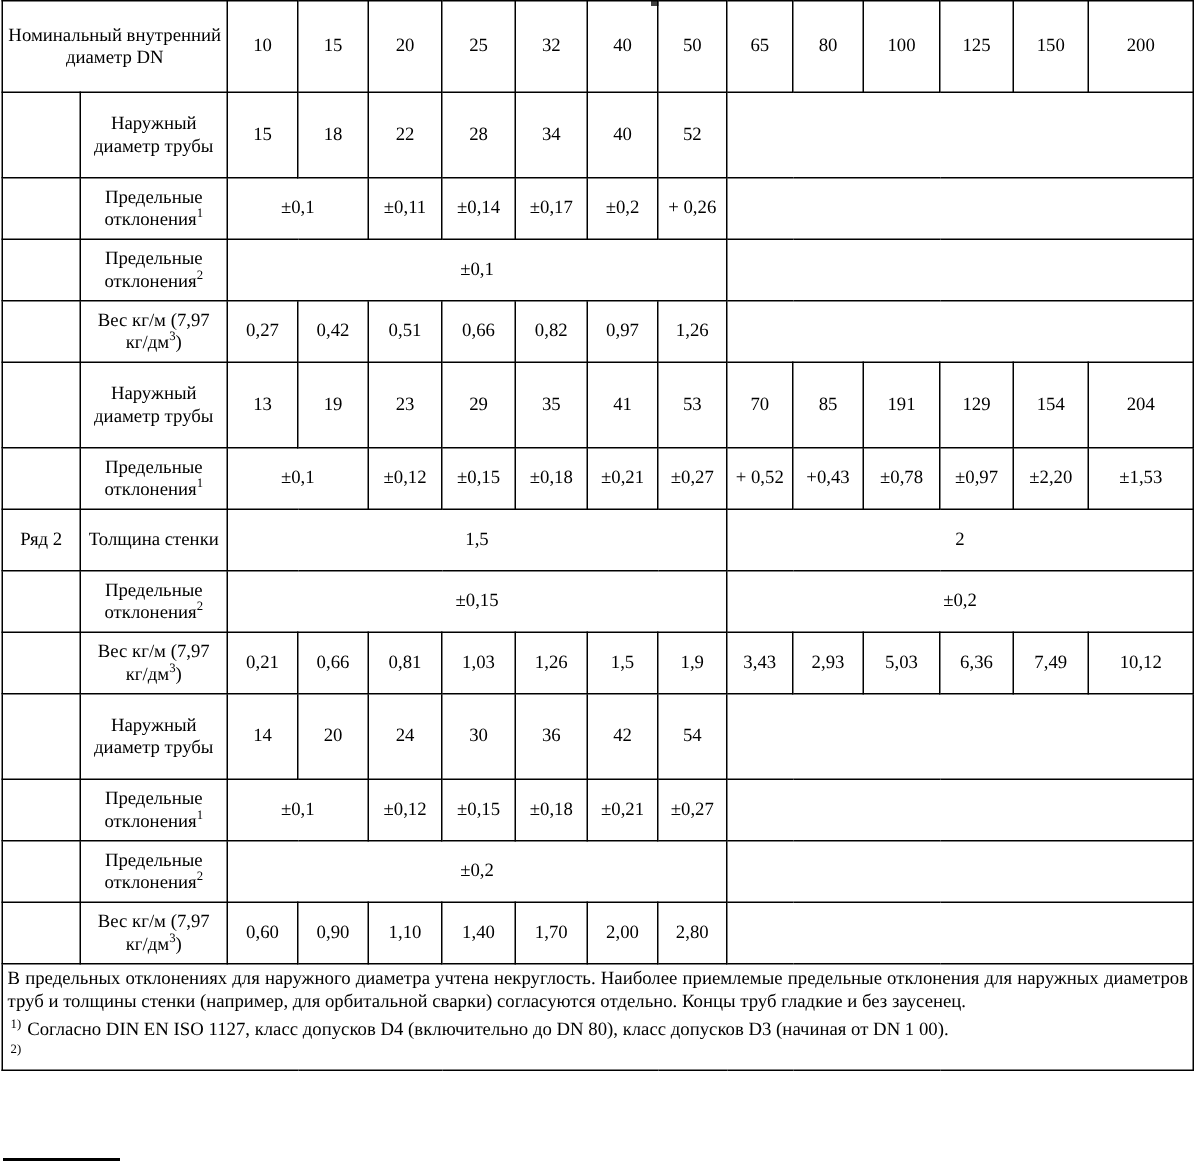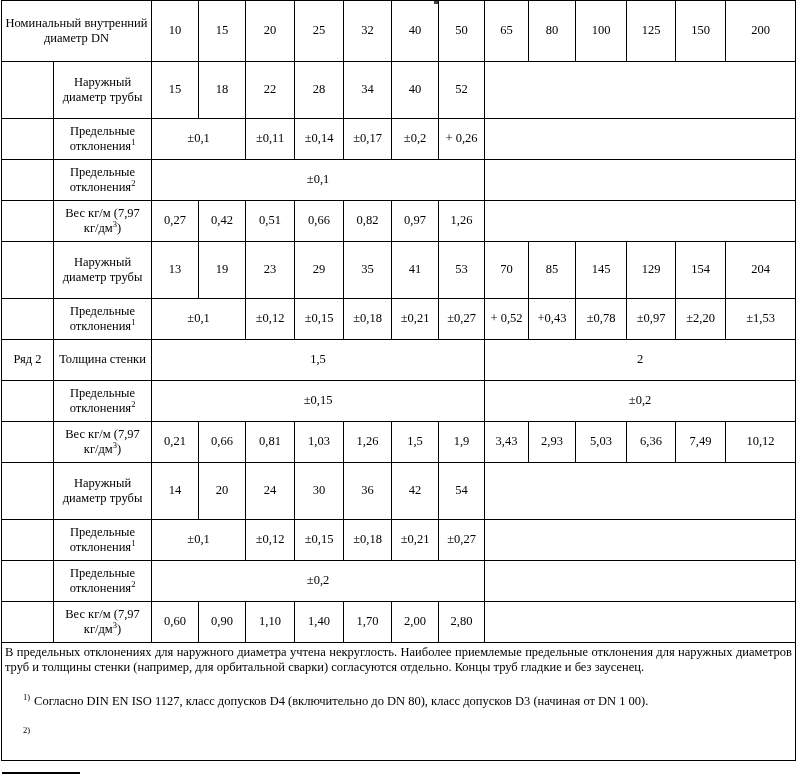--- a/index.html
+++ b/index.html
@@ -67,21 +67,21 @@
     padding: 3px 5px 4px 5px;
     vertical-align: top;
     font-size: 12.5px;
     line-height: 1.32;
   }
   .note-para {
     margin: 0 0 1px 0;
     text-align: justify;
   }
   .note-item {
-    margin: 16px;
+    margin: 0;
     padding-left: 2px;
     text-align: justify;
   }
   .note-item .marker {
     font-size: 8.5px;
     vertical-align: super;
     margin-right: 4px;
   }
   .tick-artifact {
     position: absolute;
@@ -196,21 +196,21 @@
         <td class="lbl-sub" style="height:52px">Наружный диаметр трубы</td>
         <td>13</td>
         <td>19</td>
         <td>23</td>
         <td>29</td>
         <td>35</td>
         <td>41</td>
         <td>53</td>
         <td>70</td>
         <td>85</td>
-        <td>145</td>
+        <td>191</td>
         <td>129</td>
         <td>154</td>
         <td>204</td>
       </tr>
 
       <tr>
         <td class="lbl-row"></td>
         <td class="lbl-sub" style="height:36px"><span>Предельные отклонения</span><sup>1</sup></td>
         <td colspan="2">±0,1</td>
         <td>±0,12</td>

